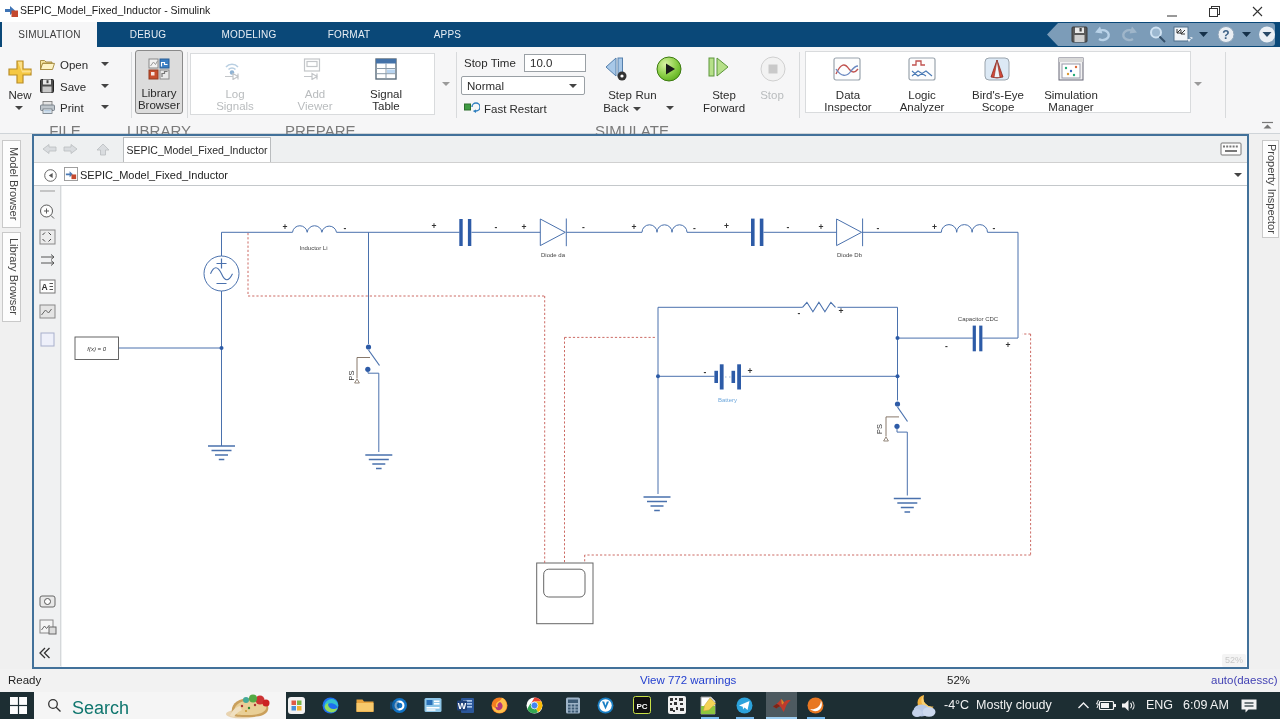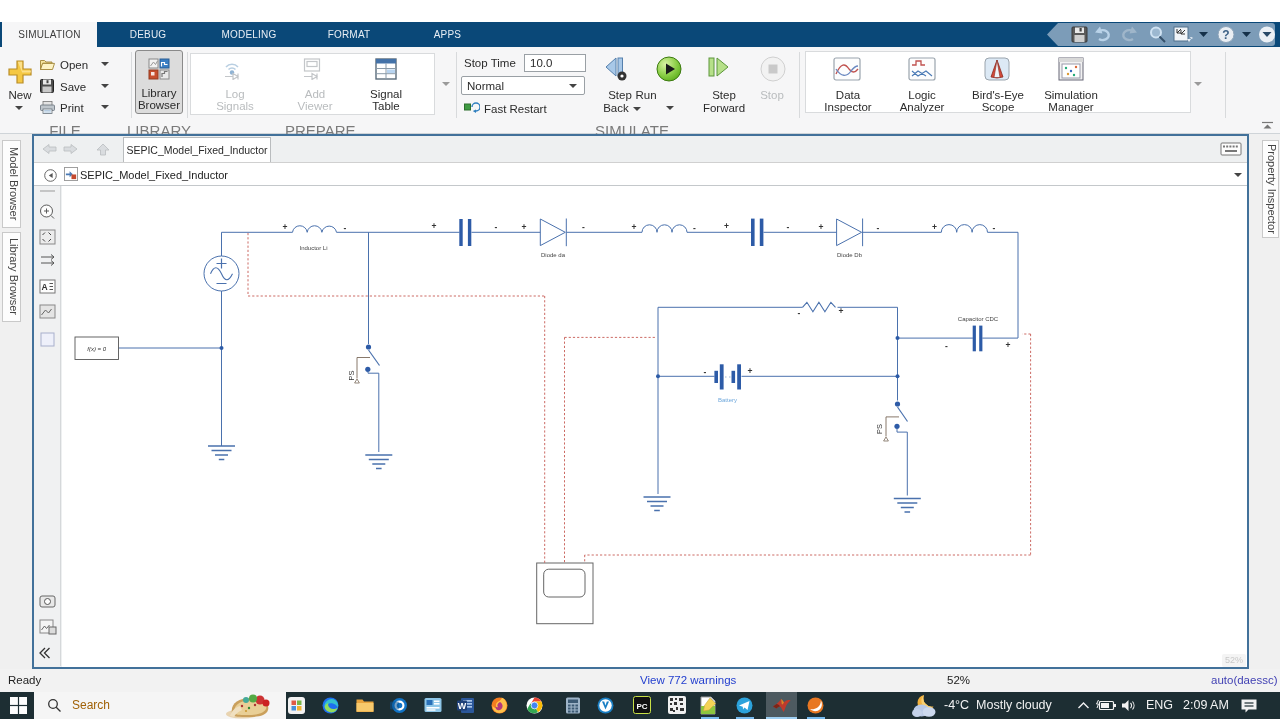--- a/index.html
+++ b/index.html
@@ -42,20 +42,39 @@
 
 
 #taskbar { left:0; top:692px; width:1280px; height:27px; background:#1d2e33; }
 #searchbox { left:34px; top:0px; width:252px; height:27px; background:#f5f5f5; }
 .tray { color:#f2f2f2; font-size:12.5px; }
 </style>
 </head>
 <body>
 <div id="page">
 
+  <div class="abs" id="titlebar">
+    <div class="abs" style="left:4px; top:3px; width:15px; height:15px;">
+      <svg width="15" height="15" viewBox="0 0 15 15">
+          <path d="M1 6 L6 6 L6 3 L11 7.5 L6 12 L6 9 L1 9 Z" fill="#3f74b5"></path>
+          <rect x="7.5" y="7.5" width="6.5" height="6.5" fill="#c4492f"></rect>
+        </svg>
+    </div>
+    <div class="abs" id="title-text">SEPIC_Model_Fixed_Inductor - Simulink</div>
+    <div class="abs wbtn" style="left:1166px; top:8px;"><svg width="12" height="12">
+          <line x1="1" y1="6" x2="11" y2="6" stroke="#333" stroke-width="1"></line>
+        </svg></div>
+    <div class="abs wbtn" style="left:1208px; top:4px;"><svg width="13" height="13">
+          <rect x="3.5" y="1.5" width="8" height="8" fill="none" stroke="#333"></rect>
+          <rect x="1.5" y="3.5" width="8" height="8" fill="#fff" stroke="#333"></rect>
+        </svg></div>
+    <div class="abs wbtn" style="left:1251px; top:4px;"><svg width="13" height="13">
+          <path d="M2 2 L11 11 M11 2 L2 11" stroke="#333" stroke-width="1.1"></path>
+        </svg></div>
+  </div>
 
   <div class="abs" id="tabstrip">
     <div class="rtab" id="tab-sim">SIMULATION</div>
     <div class="rtab" style="left:97px; width:102px;">DEBUG</div>
     <div class="rtab" style="left:199px; width:100px;">MODELING</div>
     <div class="rtab" style="left:299px; width:100px;">FORMAT</div>
     <div class="rtab" style="left:399px; width:97px;">APPS</div>
 
     <svg class="abs" style="left:1046px; top:1px;" width="230" height="23" viewBox="0 0 230 23">
       <path d="M12 0 H226 a3 3 0 0 1 3 3 V20 a3 3 0 0 1 -3 3 H12 L1 11.5 Z" fill="#7c9cb8"></path>
@@ -464,21 +483,21 @@
           <rect x="0" y="0" width="7.9" height="7.9" fill="#fdfdfd"></rect>
           <rect x="9.1" y="0" width="7.9" height="7.9" fill="#fdfdfd"></rect>
           <rect x="0" y="9.1" width="7.9" height="7.9" fill="#fdfdfd"></rect>
           <rect x="9.1" y="9.1" width="7.9" height="7.9" fill="#fdfdfd"></rect>
         </svg></div>
     <div class="abs" id="searchbox">
       <svg class="abs" style="left:13px; top:6px;" width="15" height="15" viewBox="0 0 15 15">
           <circle cx="6" cy="6" r="4.3" stroke="#333" stroke-width="1.3" fill="none"></circle>
           <line x1="9.2" y1="9.2" x2="13.5" y2="13.5" stroke="#333" stroke-width="1.3"></line>
         </svg>
-      <div class="abs" style="left:38px; top:6px; font-size:12px; color:#a16207;">Search</div>
+      <div class="abs" style="left:38px; top:6px; font-size:18px; color:#0f766e;">Search</div>
     </div>
 
     <svg class="abs" style="left:222px; top:2px;" width="52" height="25" viewBox="0 0 52 25">
       <ellipse cx="20" cy="20" rx="16" ry="4.5" fill="#e8d3b0"></ellipse>
       <path d="M10 20 C8 10 16 4 28 4 C40 4 48 8 46 16 C44 22 36 23 26 23 C18 23 11 23 10 20 Z" fill="#caa05c"></path>
       <path d="M12 18 C12 10 20 6 30 6 C40 6 46 9 44 15 C41 20 34 21 25 21 C17 21 13 21 12 18 Z" fill="#e9cf96"></path>
       <circle cx="38" cy="6" r="4.5" fill="#cc3333"></circle>
         <circle cx="44" cy="9" r="3.5" fill="#c22"></circle>
       <circle cx="31" cy="4.5" r="4" fill="#55aa44"></circle>
         <circle cx="24" cy="6" r="3" fill="#4a9"></circle>
@@ -618,20 +637,20 @@
         <rect x="3.5" y="2.5" width="14" height="8" rx="1" fill="none" stroke="#f2f2f2" stroke-width="1.2"></rect>
         <rect x="18" y="5" width="2" height="3" fill="#f2f2f2"></rect>
         <rect x="5" y="4" width="8" height="5" fill="#f2f2f2"></rect>
         <path d="M2.5 1 L0.5 5 h2 L1 9" stroke="#f2f2f2" stroke-width="1" fill="none"></path>
       </svg>
     <svg class="abs" style="left:1121px; top:7px;" width="15" height="13" viewBox="0 0 15 13">
         <path d="M1 4.5 h3 l3.5 -3.5 v11 l-3.5 -3.5 h-3 z" fill="#f2f2f2"></path>
         <path d="M9.5 4 a3.5 3.5 0 0 1 0 5 M11.5 2.5 a6 6 0 0 1 0 8" stroke="#f2f2f2" stroke-width="1.1" fill="none"></path>
       </svg>
     <div class="abs tray" style="left:1146px; top:6px;">ENG</div>
-    <div class="abs tray" style="left:1183px; top:6px;">2:09 AM</div>
+    <div class="abs tray" style="left:1183px; top:6px;">6:09 AM</div>
     <svg class="abs" style="left:1240px; top:6px;" width="18" height="16" viewBox="0 0 18 16">
         <path d="M1.5 1.5 h15 v10 h-8 l-3 3 v-3 h-4 z" fill="#f2f2f2"></path>
         <line x1="4.5" y1="5" x2="13.5" y2="5" stroke="#1d2e33" stroke-width="1.2"></line>
         <line x1="4.5" y1="8" x2="13.5" y2="8" stroke="#1d2e33" stroke-width="1.2"></line>
       </svg>
   </div>
 </div>
 
 </body></html>

